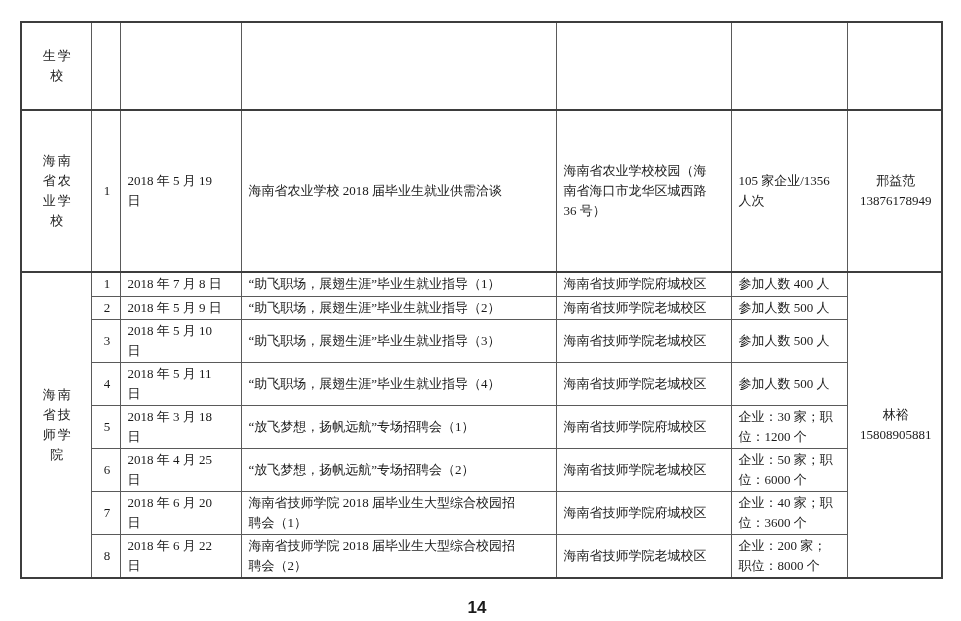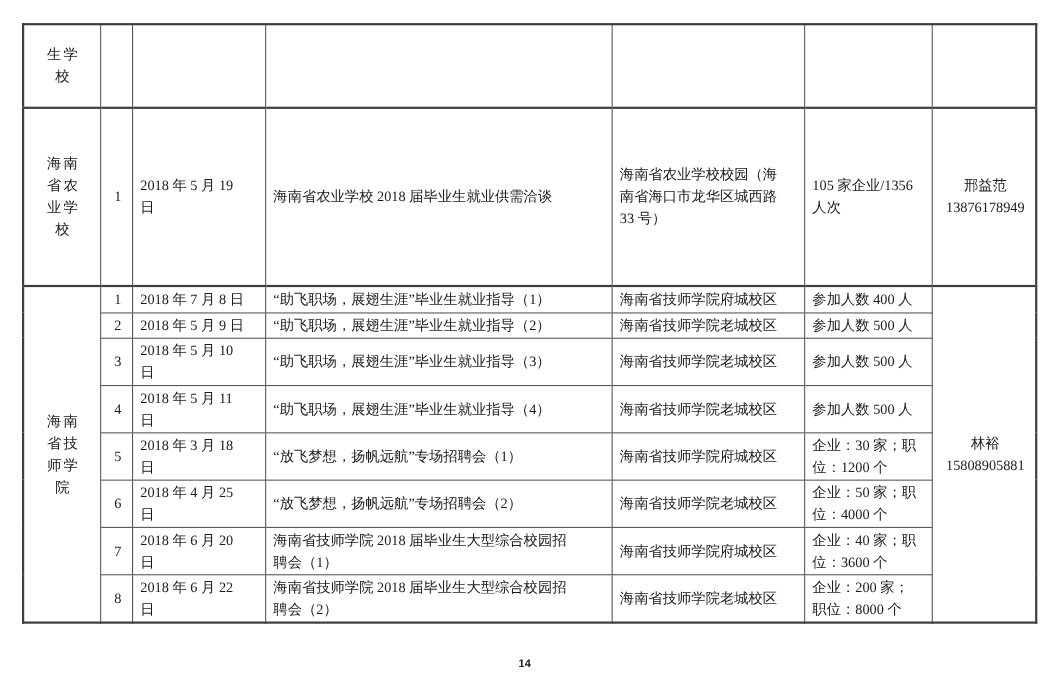--- a/index.html
+++ b/index.html
@@ -29,21 +29,21 @@
     white-space:pre-line;
   }
   .school-s1{line-height:42px;}
   .school-s2{line-height:41px;}
   .school-s3{line-height:53px;}
   .num-cell{text-align:center;padding:1px 2px;}
   .event-cell{padding-left:8px;}
   .contact-cell{padding-left:7px;text-align:center;}
   .page-number{
     position:absolute;left:0;top:598px;width:954px;
-    text-align:center;font-size:10px;font-weight:bold;
+    text-align:center;font-size:17px;font-weight:bold;
     font-family:"Liberation Sans","DejaVu Sans",sans-serif;
   }
   col.c-school{width:70px;}
   col.c-num{width:29px;}
   col.c-date{width:121px;}
   col.c-event{width:315px;}
   col.c-loc{width:175px;}
   col.c-stats{width:116px;}
   col.c-contact{width:95px;}
 </style>
@@ -55,21 +55,21 @@
     <col class="c-school">
       <col class="c-num">
       <col class="c-date">
       <col class="c-event">
       <col class="c-loc">
       <col class="c-stats">
       <col class="c-contact">
   </colgroup>
 
   <tbody>
-      <tr style="height:76px;">
+      <tr style="height:88px;">
     <td class="school-cell school-s1">生学
 校</td>
     <td class="num-cell"></td>
     <td class="pre"></td>
     <td class="event-cell pre"></td>
     <td class="pre"></td>
     <td class="pre"></td>
     <td class="contact-cell pre"></td>
   </tr>
 
@@ -77,21 +77,21 @@
     <td class="school-cell school-s2">海南
 省农
 业学
 校</td>
     <td class="num-cell">1</td>
     <td class="pre">2018 年 5 月 19
 日</td>
     <td class="event-cell pre">海南省农业学校 2018 届毕业生就业供需洽谈</td>
     <td class="pre">海南省农业学校校园（海
 南省海口市龙华区城西路
-33 号）</td>
+36 号）</td>
     <td class="pre">105 家企业/1356
 人次</td>
     <td class="contact-cell pre">邢益范
 13876178949</td>
   </tr>
 
   <tr class="section-start" style="height:24px;">
     <td class="school-cell school-s3" rowspan="8">海南
 省技
 师学
@@ -136,21 +136,21 @@
     <td class="pre">企业：30 家；职
 位：1200 个</td>
   </tr>
   <tr style="height:41px;">
     <td class="num-cell">6</td>
     <td class="pre">2018 年 4 月 25
 日</td>
     <td class="event-cell pre">“放飞梦想，扬帆远航”专场招聘会（2）</td>
     <td class="pre">海南省技师学院老城校区</td>
     <td class="pre">企业：50 家；职
-位：4000 个</td>
+位：6000 个</td>
   </tr>
   <tr style="height:42px;">
     <td class="num-cell">7</td>
     <td class="pre">2018 年 6 月 20
 日</td>
     <td class="event-cell pre">海南省技师学院 2018 届毕业生大型综合校园招
 聘会（1）</td>
     <td class="pre">海南省技师学院府城校区</td>
     <td class="pre">企业：40 家；职
 位：3600 个</td>

